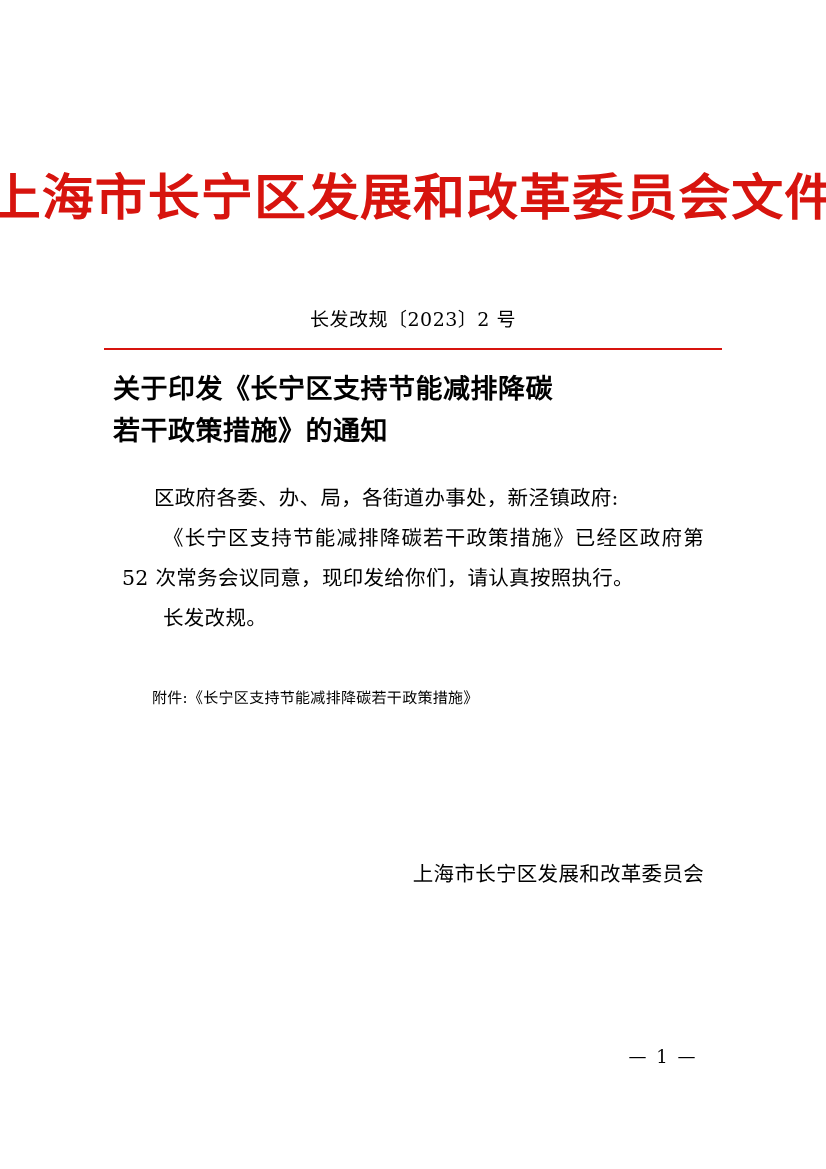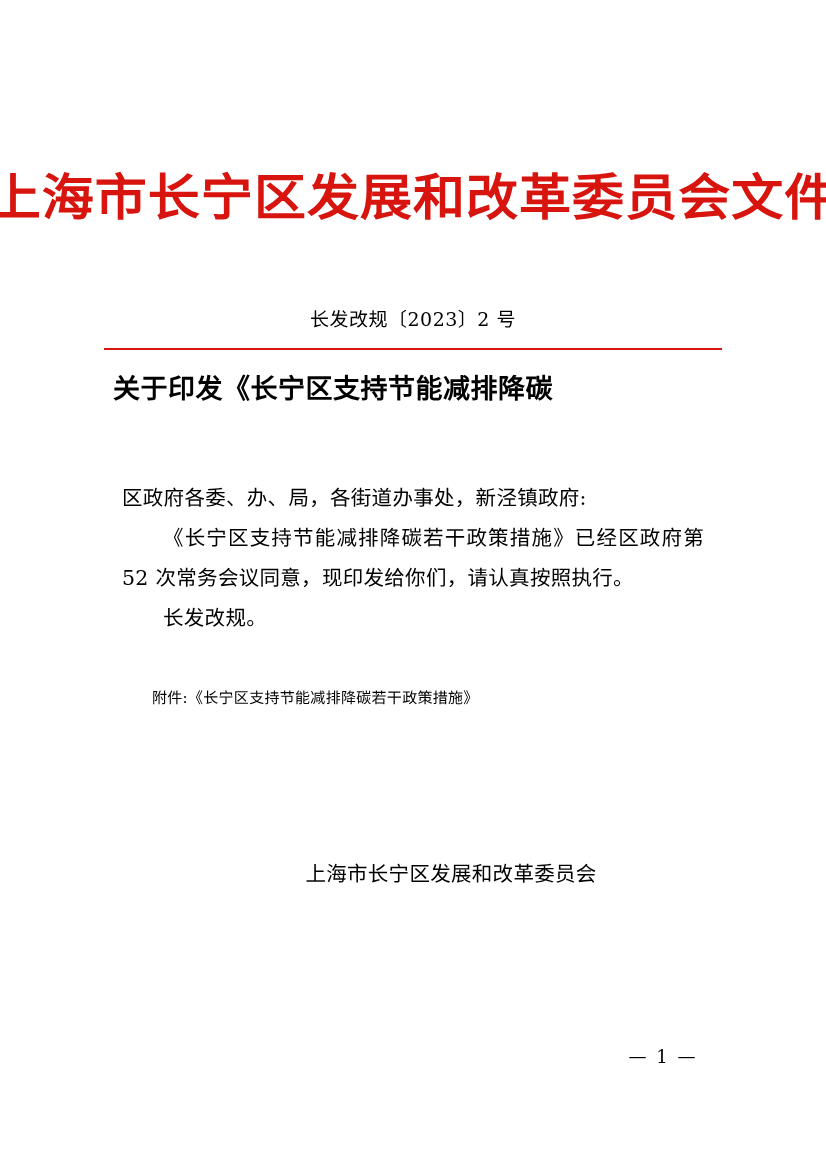--- a/index.html
+++ b/index.html
@@ -83,21 +83,21 @@
   .body-block {
     position: absolute;
     top: 478px;
     left: 122px;
     width: 582px;
     font-size: 20.5px;
     line-height: 40px;
     letter-spacing: 0.3px;
     text-align: justify;
   }
-  .p-flush { text-indent: 0; }
+  .p-flush { text-indent: 0; margin-left: 32px; }
   .p-indent { text-indent: 2em; }
   .attach {
     position: absolute;
     top: 678px;
     left: 122px;
     width: 582px;
     font-size: 15px;
     line-height: 40px;
     text-indent: 2em;
     letter-spacing: 0.3px;
@@ -107,21 +107,21 @@
   .signature {
     position: absolute;
     top: 852px;
     left: 122px;
     width: 582px;
     font-size: 20.5px;
     line-height: 44px;
     letter-spacing: 0.3px;
     text-align: center;
   }
-  .sig-org { padding-left: 76px; }
+  .sig-org { padding-left: 76px; text-align: right; }
   .sig-date { padding-left: 76px; letter-spacing: 1.2px; }
 
   
   .page-number {
     position: absolute;
     top: 1046px;
     left: 0;
     width: 826px;
     text-align: center;
     font-size: 18px;
@@ -138,20 +138,21 @@
   <div class="masthead">
     <div class="masthead-title">上海市长宁区发展和改革委员会文件</div>
   </div>
 
   <div class="doc-number">长发改规〔2023〕2 号</div>
 
   <div class="red-rule"></div>
 
   <div class="doc-title">
     <span>关于印发《长宁区支持节能减排降碳</span>
+    <span>若干政策措施》的通知</span>
   </div>
 
   <div class="body-block">
     <div class="p-flush">区政府各委、办、局，各街道办事处，新泾镇政府:</div>
     <div class="p-indent">《长宁区支持节能减排降碳若干政策措施》已经区政府第 52 次常务会议同意，现印发给你们，请认真按照执行。</div>
     <div class="p-indent">长发改规。</div>
   </div>
 
   <div class="attach">附件:《长宁区支持节能减排降碳若干政策措施》</div>
 

